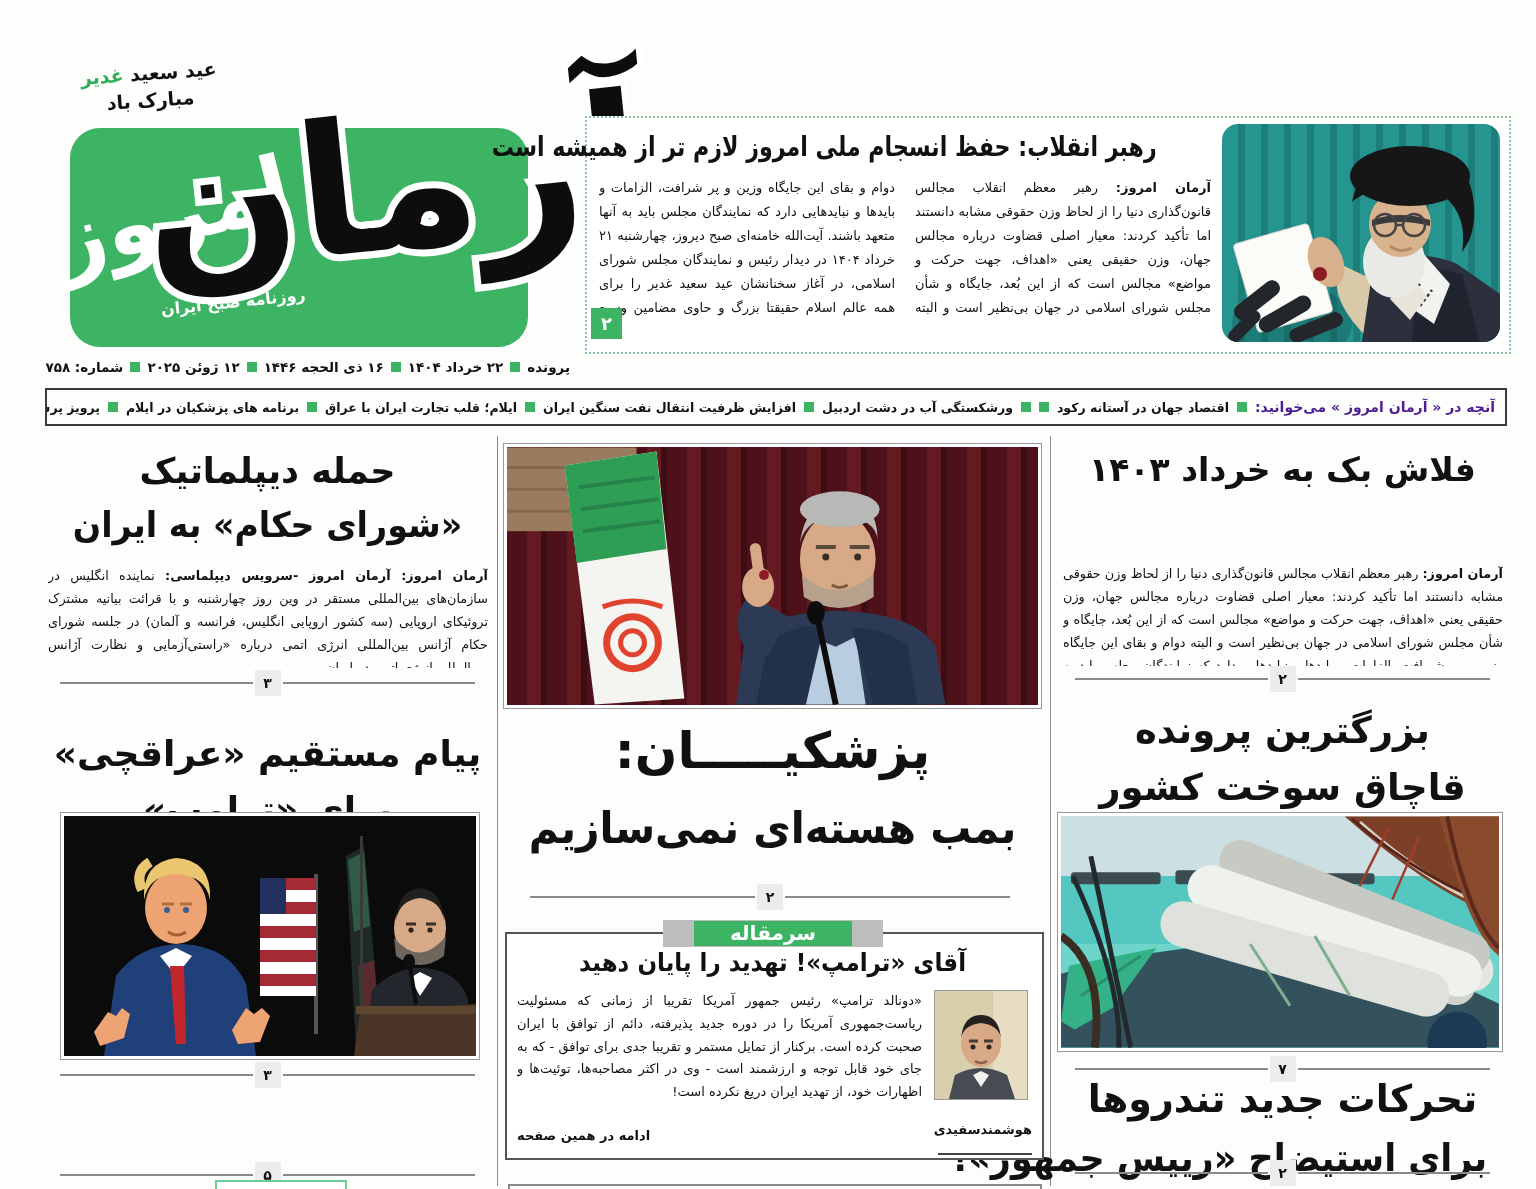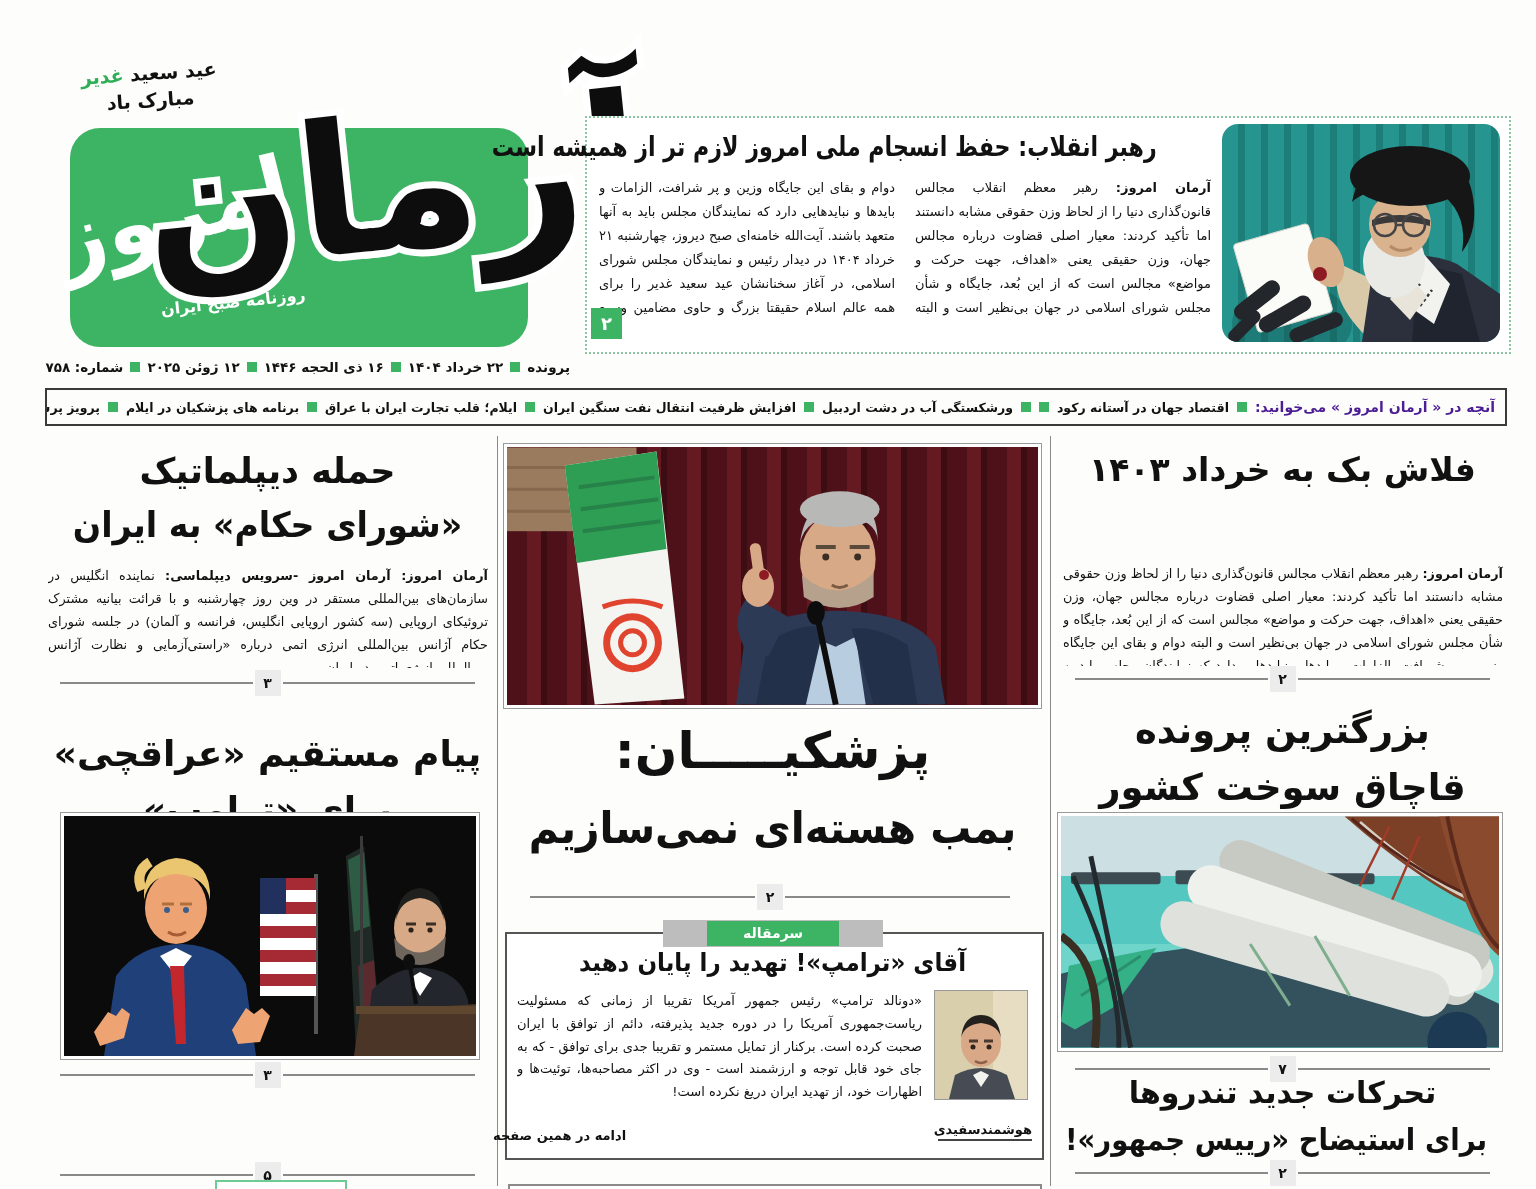--- a/index.html
+++ b/index.html
@@ -49,26 +49,26 @@
   .frame{background:#fff;border:1px solid #9a9a9a;padding:3px;box-sizing:border-box;}
   .frame .ph{width:100%;height:100%;position:relative;overflow:hidden;}
   .ph svg{position:absolute;left:0;top:0;width:100%;height:100%;}
   .ph-pez{background:repeating-linear-gradient(90deg,#4f1119 0 20px,#651a22 20px 34px,#3c0d12 34px 40px);}
   .ph-trump{background:#0b0b0b;}
   .ph-boats{background:linear-gradient(#ccdfe3 0 26%,#54c8c0 26% 55%,#6fd4ca 55% 100%);}
 
   
   .ed-box{left:505px;top:932px;width:535px;height:224px;border:2px solid #555;background:#fff;}
   .ed-tabwrap{left:663px;top:920px;width:220px;height:27px;background:#bdbdbd;display:flex;align-items:center;justify-content:center;}
-  .ed-tab{background:#3cb464;color:#fff;font-size:14px;font-weight:bold;padding:2px 36px;line-height:21px;}
+  .ed-tab{background:#3cb464;color:#fff;font-size:20px;font-weight:bold;padding:2px 36px;line-height:21px;}
   .ed-head{left:515px;top:948px;width:515px;font-size:25px;font-weight:bold;text-align:center;white-space:nowrap;transform:scaleX(.92);}
   .ed-body{left:517px;top:990px;width:511px;height:134px;font-size:13px;line-height:1.75;text-align:justify;overflow:hidden;}
   .ed-photo{float:right;width:92px;height:108px;margin:0 0 4px 12px;border:1px solid #999;position:relative;overflow:hidden;background:#d9cfad;}
-  .ed-author{left:938px;top:1122px;width:94px;font-size:13px;font-weight:bold;text-align:left;border-bottom:2px solid #444;padding-bottom:2px;}
-  .ed-more{left:493px;top:1128px;font-size:13px;font-weight:bold;}
+  .ed-author{left:938px;top:1122px;width:94px;font-size:13px;font-weight:bold;text-align:left;border-bottom:2px solid #444;padding-bottom:16px;}
+  .ed-more{left:517px;top:1128px;font-size:13px;font-weight:bold;}
 
   
   .sliver-green{left:215px;top:1180px;width:128px;height:12px;border:2px solid #6fcb94;background:#fff;}
   .sliver-grey{left:508px;top:1184px;width:530px;height:10px;border:2px solid #8a8a8a;background:#fff;}
 </style>
 </head>
 <body>
 
 <div id="page">
 
@@ -221,21 +221,21 @@
         <circle cx="398" cy="226" r="30" fill="#1d3a54"></circle>
       </svg>
     </div>
   </div>
   <div class="abs pgdiv" style="left:1075px;top:1056px;width:415px;">
     <span class="ln"></span>
       <span class="num">۷</span>
       <span class="ln"></span>
   </div>
 
-  <div class="abs shead" style="left:1060px;top:1070px;width:445px;font-size:30px;">
+  <div class="abs shead" style="left:1060px;top:1070px;width:445px;font-size:38px;">
     <span class="l">تحرکات جدید تندروها</span>
     <span class="l" style="transform:scaleX(.92);">برای استیضاح «رییس جمهور»!</span>
   </div>
   <div class="abs pgdiv" style="left:1075px;top:1160px;width:415px;">
     <span class="ln"></span>
       <span class="num">۲</span>
       <span class="ln"></span>
   </div>
 
   <div class="abs frame" style="left:503px;top:443px;width:539px;height:266px;">

